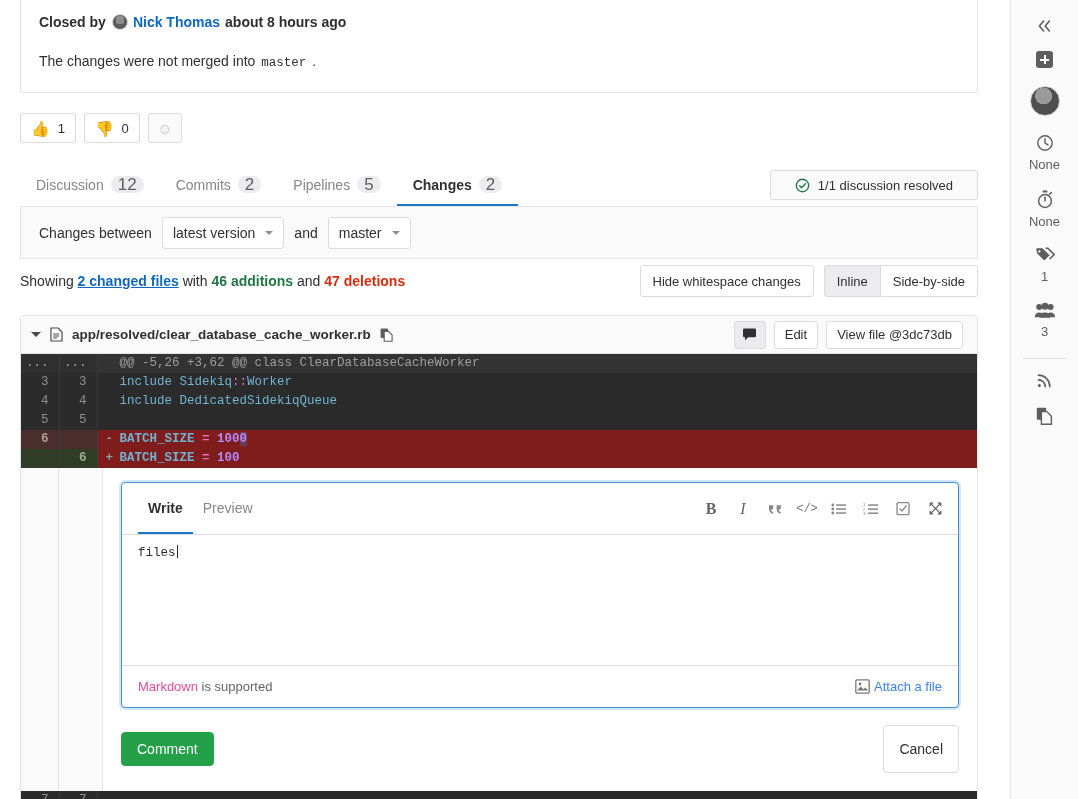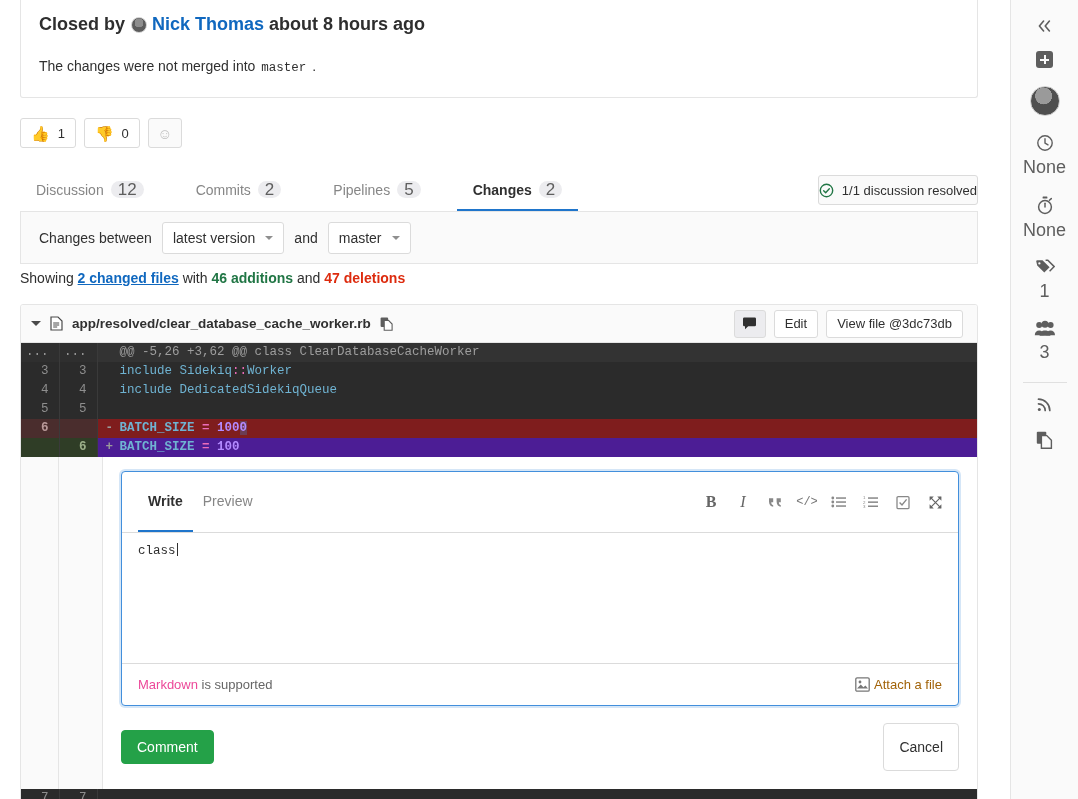--- a/index.html
+++ b/index.html
@@ -17,21 +17,21 @@
 
   
   .closed-panel {
     margin: 0 32px 0 20px;
     border: 1px solid #e5e5e5;
     border-top: none;
     border-radius: 0 0 3px 3px;
     padding: 14px 18px 22px 18px;
     background: #fff;
   }
-  .closed-line { font-size: 18px; color: #2e2e2e; display:flex; align-items:center; }
+  .closed-line { font-size: 14px; color: #2e2e2e; display:flex; align-items:center; }
   .closed-line b { font-weight: bold; }
   .avatar-mini {
     width: 16px; height: 16px; border-radius: 50%;
     background: radial-gradient(circle at 50% 35%, #8d8d8d 0 38%, #5c5c5c 39% 100%);
     display:inline-block; margin: 0 5px 0 6px; flex:none;
     border: 1px solid #cfcfcf;
   }
   .author-link { color: #1068bf; font-weight: bold; text-decoration: none; }
   .ago { font-weight: bold; color:#2e2e2e; margin-left:5px;}
   .sub-line { margin-top: 23px; font-size: 14px; color: #303030; }
@@ -51,37 +51,37 @@
   .award-btn .emo { font-size: 15px; line-height: 1; }
   .award-add { width: 34px; justify-content:center; padding:0; background:#fafafa; color:#bfbfbf; font-size:15px;}
 
   
   .tabs-wrap {
     margin: 22px 32px 0 20px;
     border-bottom: 1px solid #e5e5e5;
     display:flex; align-items:flex-end; justify-content:space-between;
     position: relative; height: 42px;
   }
-  .tabs { display:flex; height: 100%; gap: 20px; }
+  .tabs { display:flex; height: 100%; }
   .tab {
     display:flex; align-items:center; gap:7px;
     padding: 0 16px; height:100%;
     color:#868686; font-size:14px; text-decoration:none; cursor:pointer;
     border-bottom: 2px solid transparent; margin-bottom:-1px;
   }
   .tab.active { color:#303030; font-weight:bold; border-bottom-color:#1f75cb; }
   .badge {
     background:#ececef; color:#5e5e5e; border-radius:9px;
     padding: 1px 7px; font-size:17px; font-weight:normal; line-height:15px;
   }
   .tab.active .badge { background:#ececef; color:#5e5e5e; }
   .resolved-pill {
     display:flex; align-items:center; gap:8px;
     border:1px solid #dbdbdb; background:#fafafa; border-radius:3px;
-    height:30px; padding:0 0; font-size:13px; color:#303030;
+    height:30px; padding:0 24px; font-size:13px; color:#303030;
     margin-bottom:6px; cursor:pointer;
   }
   .check-circle {
     width:15px; height:15px; flex:none;
   }
 
   
   .compare-bar {
     margin: 0 32px 0 20px;
     background:#fafafa; border:1px solid #e5e5e5; border-top:none;
@@ -147,41 +147,41 @@
   .ln { width:38px; text-align:right; padding-right:10px !important; color:#8e8e8e;
         background:#2b2b2b; user-select:none; }
   .ln.b { border-right:1px solid #3a3a3a; }
   .code { padding-left:0 !important; color:#d4d4d4; background:#2b2b2b; white-space:pre; }
   .code .sign { display:inline-block; width:22px; padding-left:8px; color:#9a9a9a;}
   tr.hunk .ln { background:#2f2f2f; color:#9a9a9a;}
   tr.hunk .code { background:#333333; color:#9e9e9e; }
   tr.del .ln { background:#4a2d2d; color:#b99a9a;}
   tr.del .code { background:#7f1d1d; }
   tr.add .ln { background:#2f3d26; color:#9cb08a;}
-  tr.add .code { background:#4c1d95; }
+  tr.add .code { background:#7f1d1d; }
   .k-ident { color:#6fb3d2; }
   .k-const { color:#6fb3d2; }
   .k-op { color:#ec6cb9; }
   .k-num { color:#b38aff; }
   .k-num .hl { background:#6b3c52; }
 
   
   .form-row { display:flex; background:#fafafa; }
   .gutter-cell { width:38px; border-right:1px solid #e5e5e5; background:#fafafa; }
   .gutter-cell2 { width:44px; border-right:1px solid #e5e5e5; background:#fafafa; }
   .form-cell { flex:1; padding: 14px 18px 18px 18px; background:#fff; }
 
   .editor {
     border:1px solid #428fdc; border-radius:4px; background:#fff;
     box-shadow: 0 0 0 2px rgba(66,143,220,0.22);
     overflow:hidden;
   }
   .editor-head {
     display:flex; align-items:center; justify-content:space-between;
-    border-bottom:1px solid #dbdbdb; height:61px; padding: 0 14px 0 0;
+    border-bottom:1px solid #dbdbdb; height:52px; padding: 0 14px 0 0;
   }
   .wp-tabs { display:flex; height:100%; padding-left:16px; }
   .wp-tab {
     display:flex;align-items:center; padding:0 10px; height:100%;
     font-size:14px; color:#868686; cursor:pointer;
     border-bottom:2px solid transparent; margin-bottom:-1px;
   }
   .wp-tab.active { color:#303030; font-weight:bold; border-bottom-color:#1f75cb; }
   .md-tools { display:flex; align-items:center; gap:14px; color:#888; }
   .md-tools .tool { cursor:pointer; display:flex;align-items:center;justify-content:center;width:18px;height:18px;}
@@ -192,39 +192,39 @@
   }
   .caret-bar {
     display:inline-block; width:1px; height:13px; background:#303030;
     vertical-align:-2px; margin-left:1px;
   }
   .editor-foot {
     border-top:1px solid #dbdbdb; height:42px; display:flex; align-items:center;
     justify-content:space-between; padding:0 16px; font-size:13px; color:#666;
   }
   .editor-foot a { color:#ec4899; text-decoration:none; }
-  .attach { display:flex; align-items:flex-end; gap:4px; color:#a16207; cursor:pointer;}
+  .attach { display:flex; align-items:flex-end; gap:4px; color:#3b82f6; cursor:pointer;}
   .form-actions { display:flex; align-items:center; justify-content:space-between; margin-top:17px;}
   .btn-comment {
     background:#24a148; border:1px solid #24a148; color:#fff; border-radius:4px;
     height:34px; padding:0 15px; font-size:14px; cursor:pointer;
   }
   .btn-cancel {
     background:#fff; border:1px solid #dbdbdb; color:#303030; border-radius:4px;
     height:48px; padding:0 15px; font-size:14px; cursor:pointer;
   }
 
   
   .rsidebar {
     width:68px; border-left:1px solid #e5e5e5; background:#fafafa;
     display:flex; flex-direction:column; align-items:center; padding-top:10px;
   }
   .rs-item { width:100%; display:flex; flex-direction:column; align-items:center;
              padding: 9px 0; cursor:pointer; color:#5e5e5e; }
-  .rs-label { font-size:18px; color:#5e5e5e; margin-top:5px; }
+  .rs-label { font-size:13px; color:#5e5e5e; margin-top:5px; }
   .rs-avatar {
     width:30px;height:30px;border-radius:50%;
     background: radial-gradient(circle at 45% 32%, #9a9a9a 0 34%, #4f4f4f 35% 100%);
     border:1px solid #d0d0d0;
   }
   .rs-div { width:44px; height:1px; background:#e0e0e0; margin:10px 0 4px 0; }
   .sq-plus {
     width:17px;height:17px;background:#5e5e5e;border-radius:3px;
     position:relative;
   }
@@ -308,20 +308,27 @@
     </div>
 
     <div class="showing-row">
       <div>
         <span>Showing</span>
         <a href="#" class="lnk">2 changed files</a>
         <span>with</span>
         <span class="add">46 additions</span>
         <span>and</span>
         <span class="del">47 deletions</span>
+      </div>
+      <div class="view-ctrls">
+        <div class="btn">Hide whitespace changes</div>
+        <div class="btn-group">
+          <div class="btn active">Inline</div>
+          <div class="btn">Side-by-side</div>
+        </div>
       </div>
     </div>
 
     <div class="file-card">
       <div class="file-head">
         <div class="file-head-left">
           <span class="chev-down"></span>
           <svg width="13" height="15" viewBox="0 0 13 15">
             <path d="M1 1h7l4 4v9H1z" fill="#fff" stroke="#4a4a4a" stroke-width="1.2"></path>
             <path d="M3.2 7h6M3.2 9h6M3.2 11h4" stroke="#4a4a4a" stroke-width="1"></path>
@@ -425,21 +432,21 @@
                 </span>
                 <span class="tool">
                   <svg width="15" height="15" viewBox="0 0 15 15">
                       <path d="M1.6 1.6h4.2L1.6 5.8zM13.4 1.6v4.2L9.2 1.6zM1.6 13.4v-4.2l4.2 4.2zM13.4 13.4H9.2l4.2-4.2z" fill="#666"></path>
                       <path d="M2.2 2.2 L12.8 12.8M12.8 2.2 L2.2 12.8" stroke="#666" stroke-width="1.2"></path>
                     </svg>
                 </span>
               </div>
             </div>
             <div class="ta-wrap">
-              <div class="ta"><span>class</span><span class="caret-bar"></span></div>
+              <div class="ta"><span>files</span><span class="caret-bar"></span></div>
             </div>
             <div class="editor-foot">
               <div>
                 <a href="#">Markdown</a>
                 <span>is supported</span>
               </div>
               <div class="attach">
                 <svg width="15" height="15" viewBox="0 0 15 15">
                   <rect x="0.8" y="0.8" width="13.4" height="13.4" rx="1.3" fill="none" stroke="#777" stroke-width="1.3"></rect>
                   <circle cx="5" cy="5" r="1.4" fill="#777"></circle>

